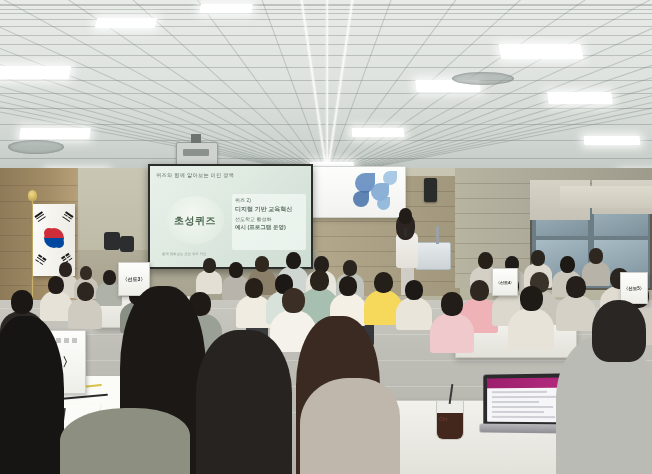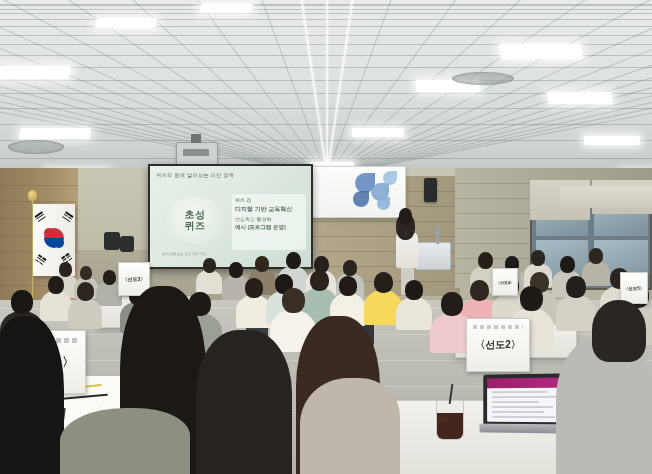--- a/index.html
+++ b/index.html
@@ -36,21 +36,21 @@
   
   .banner{background:linear-gradient(#fdfdfb,#f2f3f1);border:1px solid #cfd2ce;box-shadow:0 2px 5px rgba(0,0,0,.22);overflow:hidden;}
   #banner-left{left:52px;top:168px;width:118px;height:52px;}
   #banner-right{left:292px;top:166px;width:112px;height:50px;}
   .bn-text{position:absolute;color:#3d4e66;font-weight:bold;letter-spacing:1px;}
   .blossom{position:absolute;border-radius:50% 0 50% 50%;opacity:.85;}
 
   
   #screen{left:148px;top:164px;width:165px;height:105px;background:linear-gradient(135deg,#e9f1ea 0%,#dfeae1 40%,#cddcd2 100%);border:2px solid #2a2d2a;box-sizing:border-box;box-shadow:0 3px 8px rgba(0,0,0,.4);overflow:hidden;}
   #screen-title{position:absolute;left:6px;top:6px;right:6px;font-size:5.2px;color:#5f6f63;letter-spacing:.3px;white-space:nowrap;}
-  #quiz-badge{position:absolute;left:16px;top:30px;width:58px;height:48px;border-radius:50%;background:radial-gradient(circle at 45% 40%,#f4f8f2,#dbe8dd);display:flex;flex-direction:column;align-items:center;justify-content:center;}
+  #quiz-badge{position:absolute;left:16px;top:30px;width:58px;height:48px;border-radius:50%;background:radial-gradient(circle at 45% 40%,#f4f8f2,#dbe8dd);display:flex;flex-direction:row;align-items:center;justify-content:center;}
   #quiz-badge .l1,#quiz-badge .l2{color:#4e6a53;font-weight:bold;font-size:10px;line-height:11px;letter-spacing:.5px;}
   #quiz-sub{position:absolute;left:12px;top:86px;font-size:3.4px;color:#8a9a8e;white-space:nowrap;}
   #quiz-panel{position:absolute;left:82px;top:28px;width:74px;height:56px;background:rgba(244,249,245,.72);border-radius:2px;padding:3px;box-sizing:border-box;}
   #quiz-panel div{color:#5b6f60;white-space:nowrap;}
   .qp1{font-size:5px;margin-bottom:2px;}
   .qp2{font-size:6px;font-weight:bold;margin-bottom:2px;color:#4a6152;}
   .qp3{font-size:5px;margin-bottom:2px;}
   .qp4{font-size:5.5px;font-weight:bold;}
 
   
@@ -504,23 +504,20 @@
         <div class="lap-line" style="width:84%"></div>
         <div class="lap-line" style="width:60%"></div>
         <div class="lap-line" style="width:78%"></div>
         <div class="lap-line" style="width:66%"></div>
         <div class="lap-line" style="width:80%"></div>
       </div>
     </div>
     <div id="lap-base"></div>
   </div>
 
-  <div id="tent-2" class="tent">
-    <span>〈선도2〉</span>
-  </div>
   <div id="tent-1" class="tent">
     <span>〈선도1〉</span>
   </div>
 
   <div class="abs" style="left:-10px;top:316px;width:74px;height:158px;background:#171513;border-radius:42% 46% 0 0;"></div>
   <div class="abs" style="left:120px;top:286px;width:86px;height:188px;background:#1b1816;border-radius:44% 44% 0 0;"></div>
   <div class="abs" style="left:60px;top:408px;width:130px;height:66px;background:#8d8f80;border-radius:50% 42% 0 0;"></div>
   <div class="abs" style="left:196px;top:330px;width:96px;height:144px;background:#262320;border-radius:44% 44% 0 0;"></div>
   <div class="abs" style="left:296px;top:316px;width:84px;height:158px;background:#3a2a22;border-radius:44% 44% 0 0;"></div>
   <div class="abs" style="left:300px;top:378px;width:100px;height:96px;background:#bfb7ac;border-radius:48% 40% 0 0;"></div>

